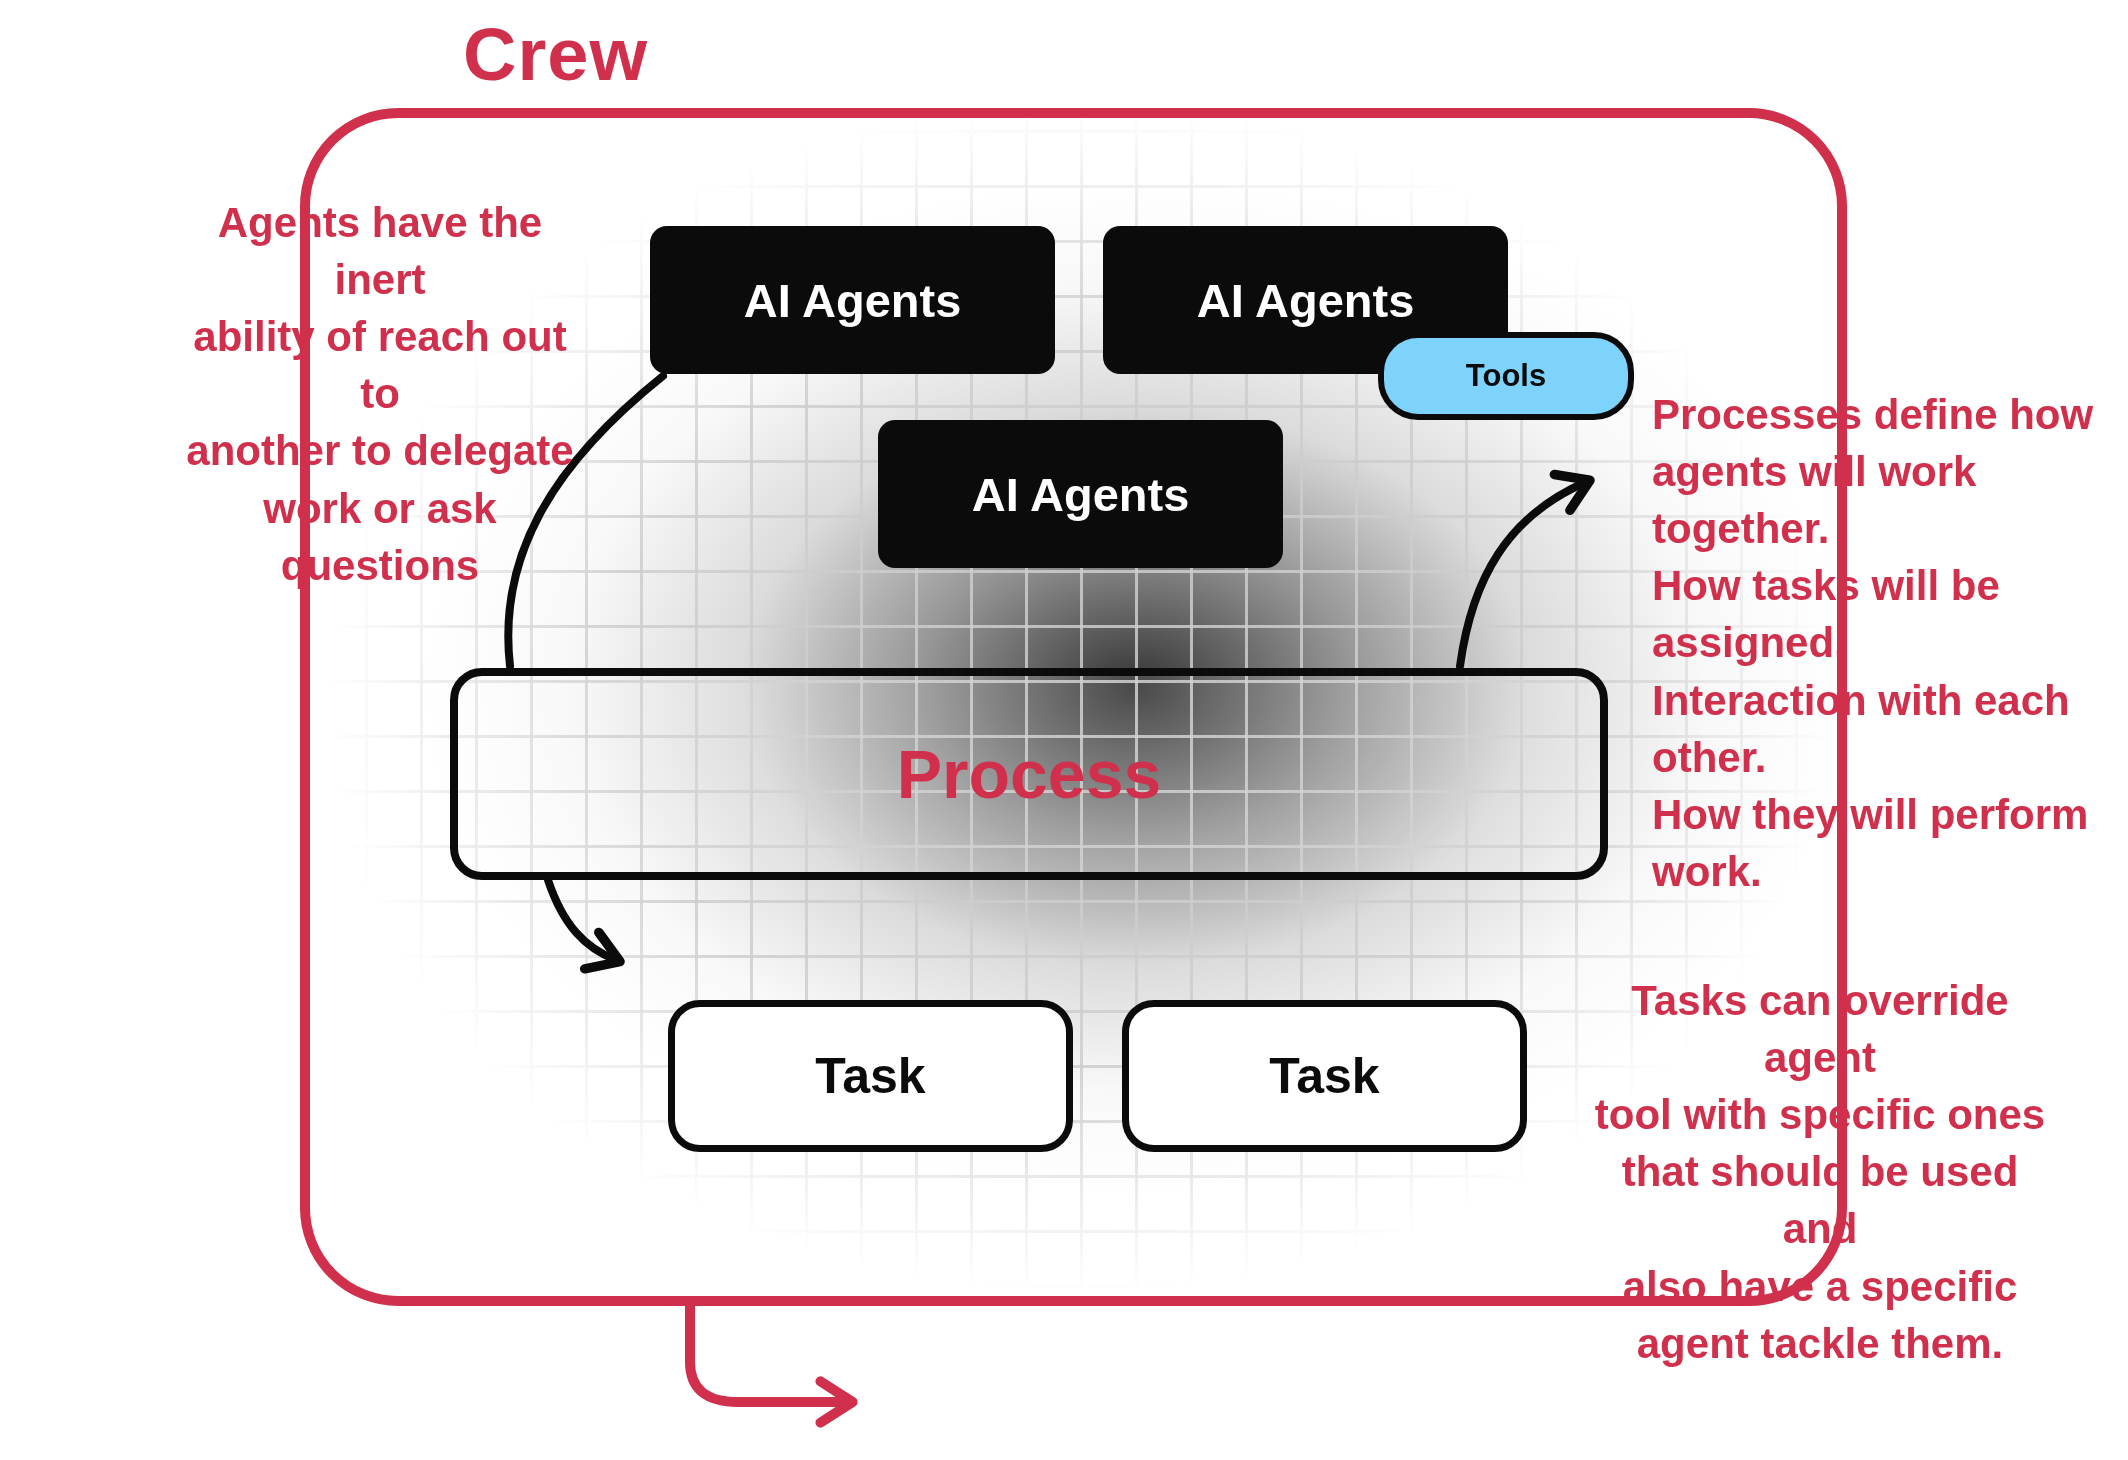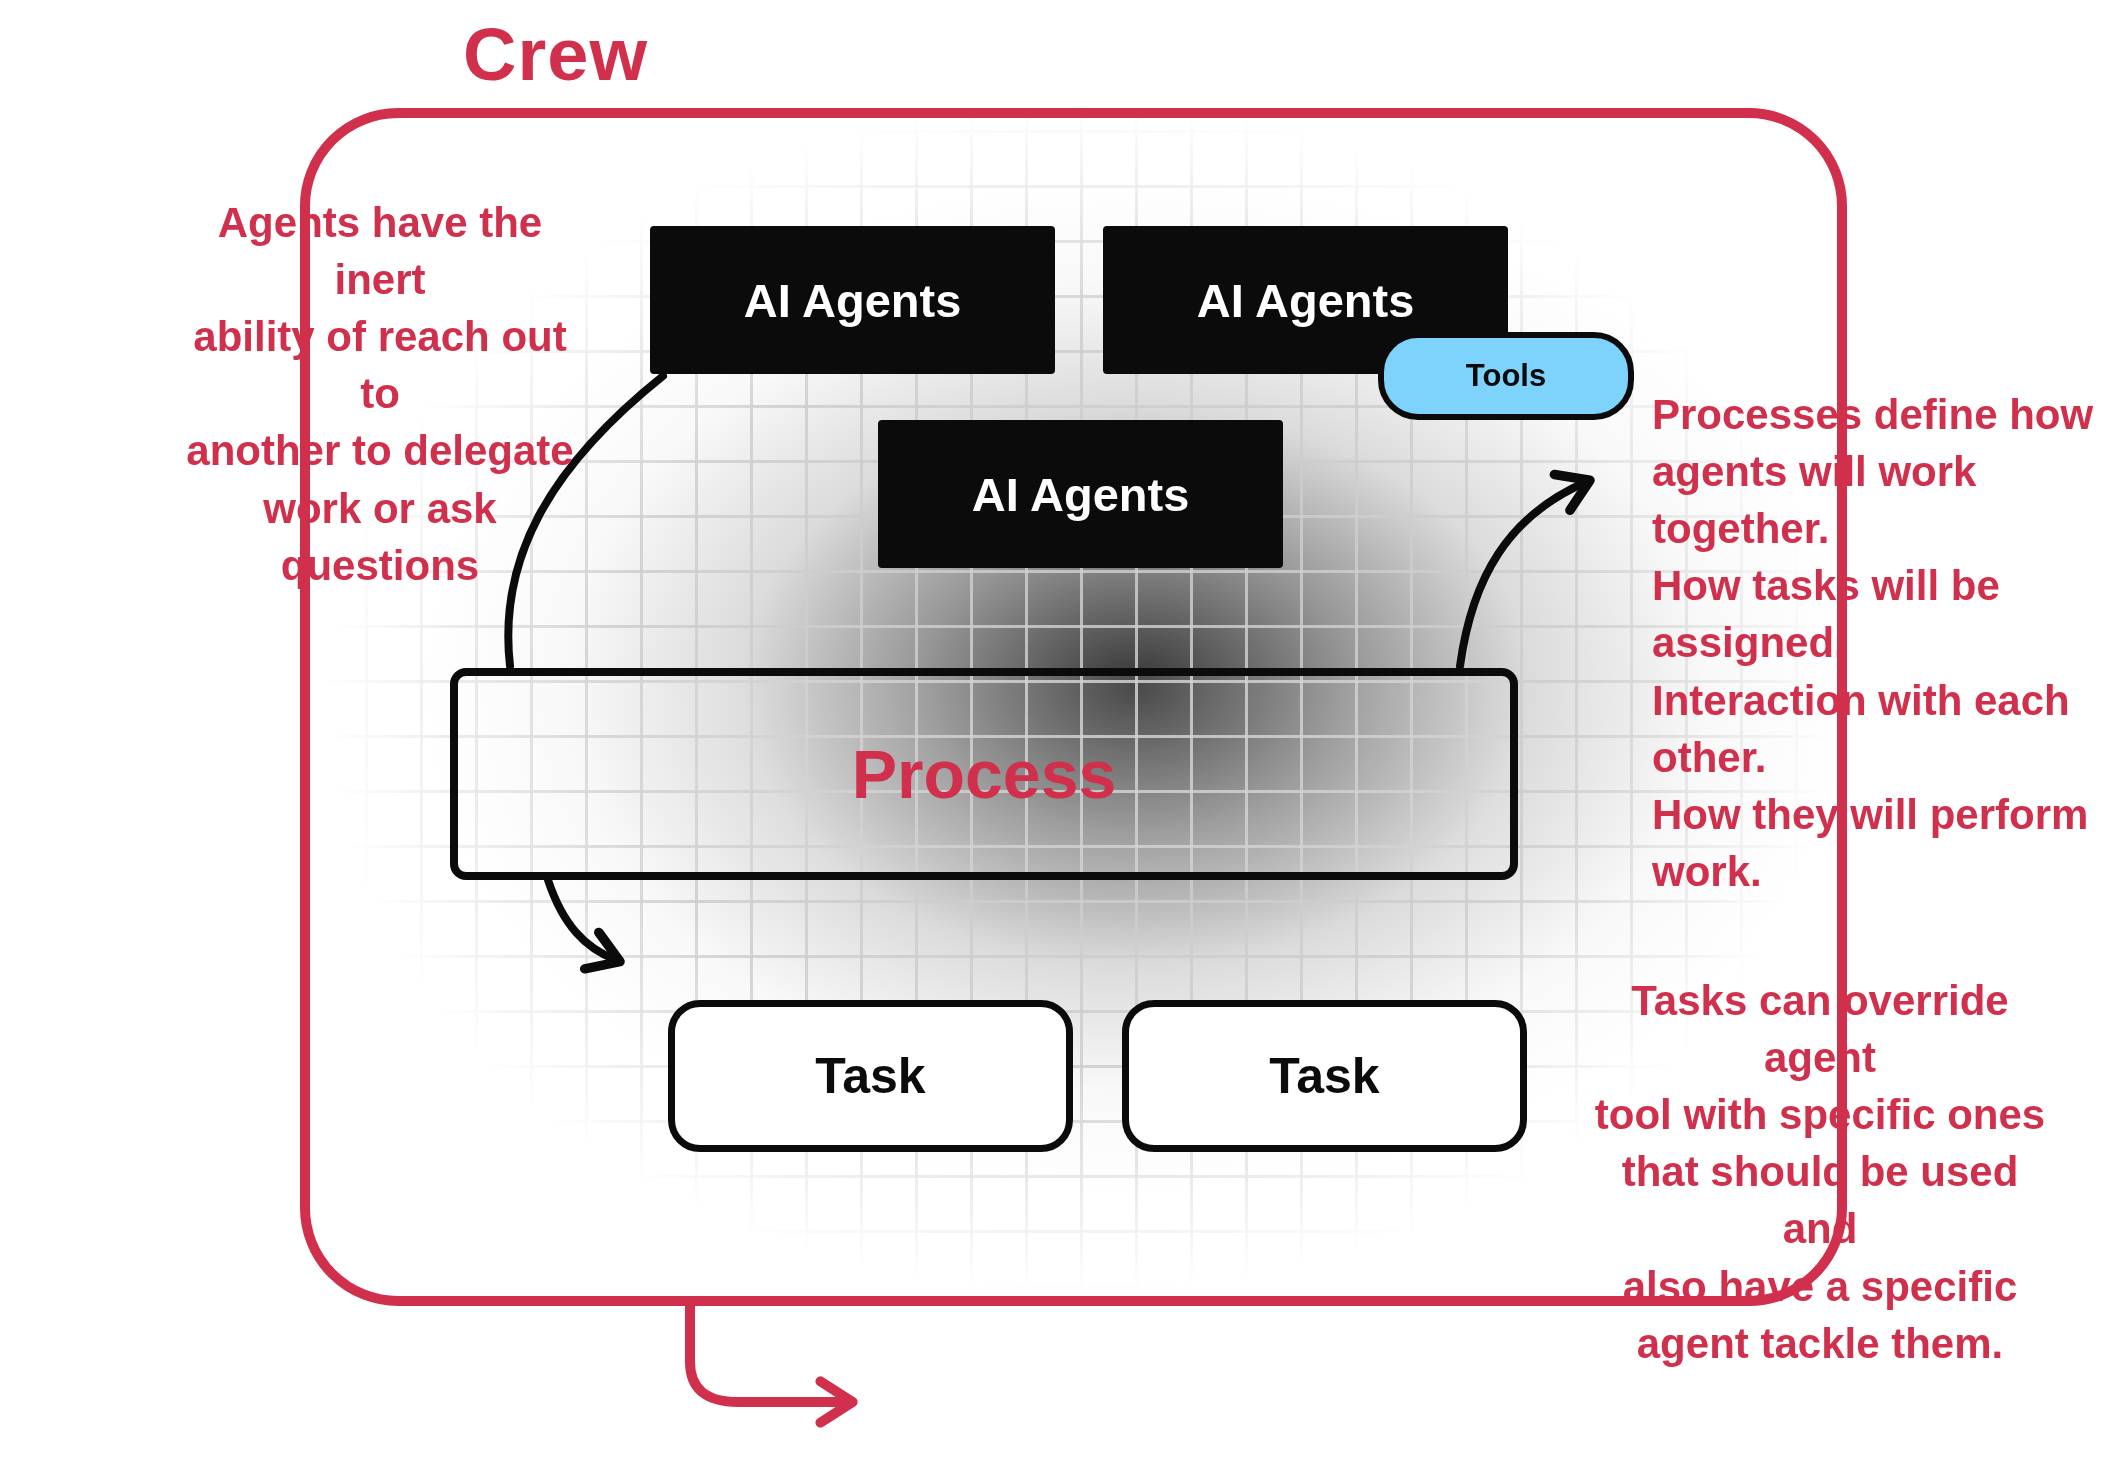--- a/index.html
+++ b/index.html
@@ -57,39 +57,39 @@
     position:absolute;left:455px;top:4px;margin:8px;
     font-size:74px;font-weight:800;color:var(--accent);
     letter-spacing:1px;
   }
 
   .box{
     position:absolute;display:flex;align-items:center;justify-content:center;
     text-align:center;
   }
   .agent{
-    background:var(--ink);color:#fff;border-radius:4px;
+    background:var(--ink);color:#fff;border-radius:17px;
     width:405px;height:148px;font-size:47px;font-weight:800;
     z-index:5;
   }
   .agent-1{left:650px;top:226px;}
   .agent-2{left:1103px;top:226px;}
   .agent-3{left:878px;top:420px;}
 
   .tools{
     position:absolute;left:1378px;top:332px;width:256px;height:88px;
     background:#7dd3fc;border:6px solid var(--ink);border-radius:40px;
     display:flex;align-items:center;justify-content:center;
     font-size:31px;font-weight:800;color:var(--ink);
     z-index:6;
   }
 
   .process{
-    position:absolute;left:450px;top:668px;width:1068px;height:212px;
-    border:8px solid var(--ink);border-radius:16px;
+    position:absolute;left:450px;top:668px;width:1158px;height:212px;
+    border:8px solid var(--ink);border-radius:32px;
     background:rgba(255,255,255,0.10);
     display:flex;align-items:center;justify-content:center;
     z-index:4;
   }
   .process span{
     font-size:68px;font-weight:800;color:var(--accent);
   }
 
   .task{
     background:#fff;border:7px solid var(--ink);border-radius:32px;

